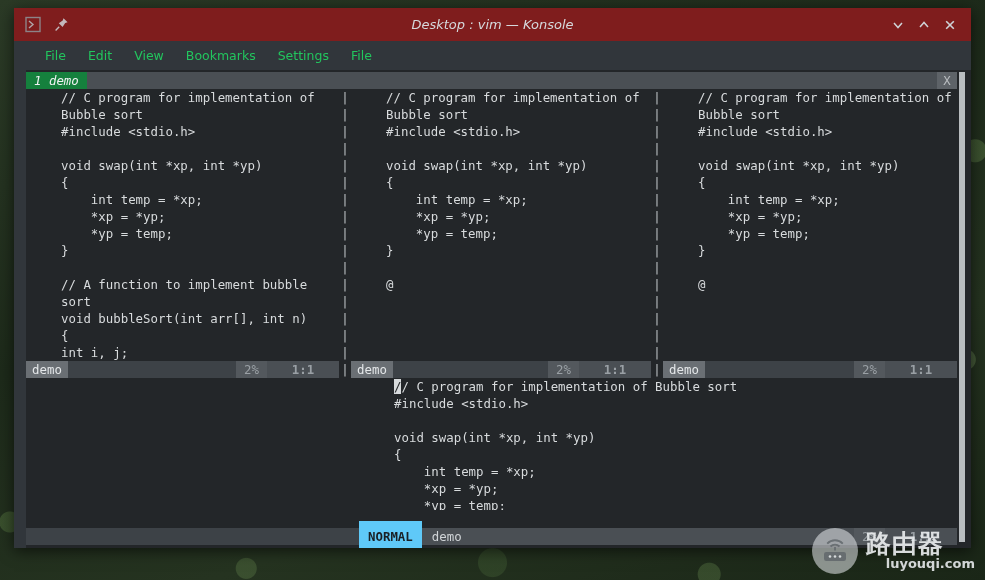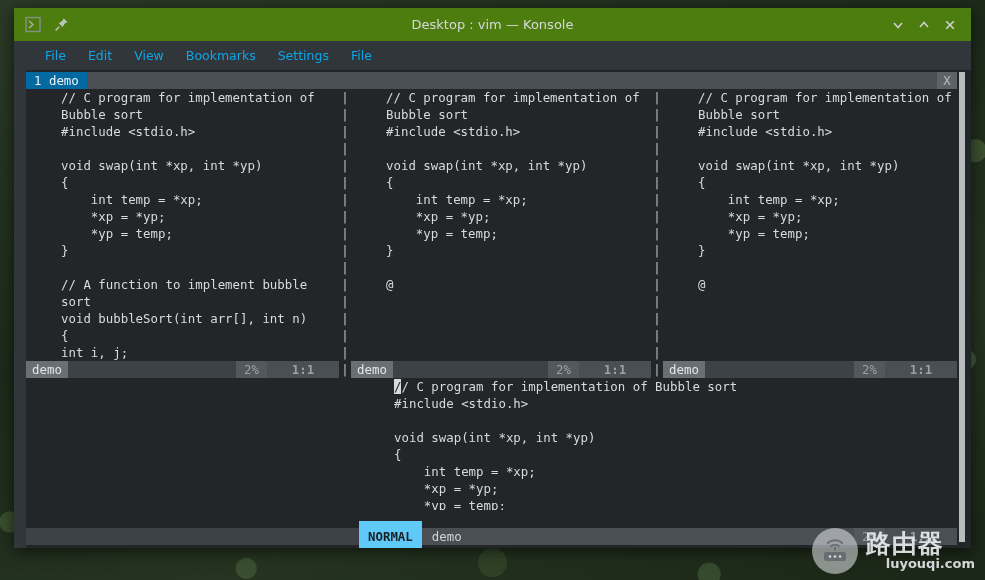--- a/index.html
+++ b/index.html
@@ -35,22 +35,23 @@
     width: 957px; height: 540px;
     background: #31363b;
     box-shadow: 0 3px 14px rgba(0,0,0,0.6);
     display: flex; flex-direction: column;
   }
 
   
   #titlebar {
     height: 33px; flex: 0 0 33px;
     display: flex; align-items: center;
-    background: #4d7c0f;
+    background: #7f1d1d;
     position: relative;
+    font-style: italic;
   }
   .tb-left { display: flex; align-items: center; padding-left: 11px; gap: 11px; z-index:2; }
   .tb-icon { width: 17px; height: 17px; display:block; opacity:.85; }
   #window-title {
     position: absolute; left: 0; right: 0; top: 0;
     height: 33px; line-height: 33px; text-align: center;
     color: #d6d9dc; font-size: 13px;
     font-family: "DejaVu Sans", sans-serif;
     pointer-events: none;
   }
@@ -62,21 +63,21 @@
   .tb-btn svg { display:block; }
 
   
   #menubar {
     height: 29px; flex: 0 0 29px;
     display: flex; align-items: center;
     background: #31363b;
     padding-left: 20px; gap: 0;
   }
   .menu-item {
-    color: #0ea5e9; font-size: 12.5px;
+    color: #22c55e; font-size: 12.5px;
     font-family: "DejaVu Sans", sans-serif;
     padding: 3px 11px;
   }
 
   
   #terminal {
     flex: 1 1 auto;
     background: #232629;
     position: relative;
     margin: 0 0 0 12px;
@@ -93,22 +94,22 @@
     border-radius: 0;
   }
 
   
   #tabline {
     position: absolute; left: 0; top: 2px; right: 14px;
     height: 17px; display: flex; align-items: center;
     background: #4a4f54;
   }
   #tab-active {
-    background: #0369a1; color: #f0f2f3;
-    padding: 0 8px; height: 17px; line-height: 17px;
+    background: #15803d; color: #f0f2f3;
+    padding: 0 8px; height: 17px; line-height: 17px; font-style: italic;
   }
   #tab-rest { flex: 1 1 auto; height: 17px; background: #4a4f54; }
   #tab-close {
     width: 20px; height: 17px; line-height: 17px; text-align: center;
     color: #b9bdc0; background: #5e6368;
   }
 
   
   #panes-top {
     position: absolute; left: 0; top: 19px; right: 14px;

